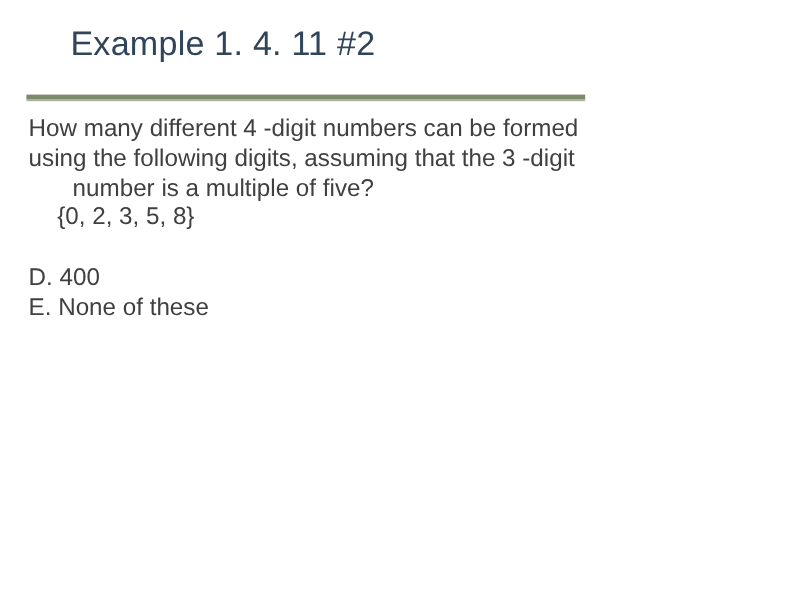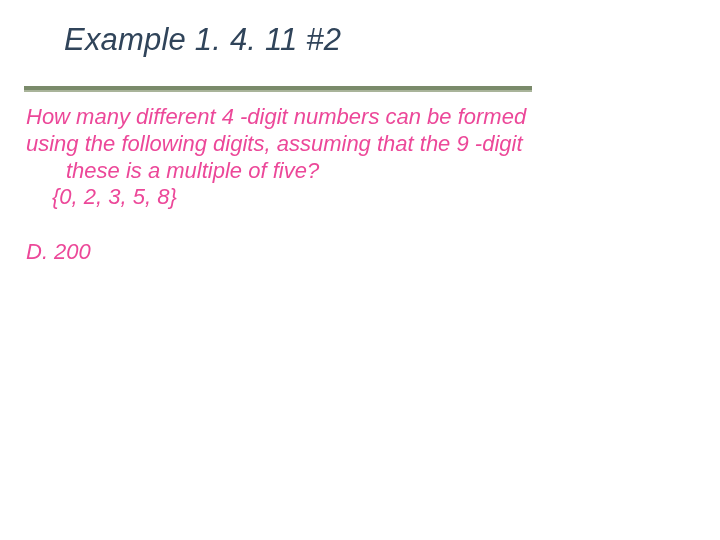--- a/index.html
+++ b/index.html
@@ -10,21 +10,20 @@
     background: #ffffff;
     font-family: Arial, Helvetica, sans-serif;
     color: #2b2b2b;
     overflow: hidden;
   }
   .slide {
     width: 580px;
     height: 540px;
     position: relative;
     box-sizing: border-box;
-    font-style: italic;
   }
   .title-wrap {
     padding: 22px 0 0 64px;
   }
   .title {
     font-size: 31px;
     font-weight: 400;
     color: #30445a;
     margin: 0;
     letter-spacing: 0.2px;
@@ -42,21 +41,21 @@
     left: 0;
     top: 4px;
     width: 508px;
     height: 1.5px;
     background: #a9b49a;
   }
   .body {
     padding: 14px 40px 0 26px;
     font-size: 22px;
     line-height: 1.22;
-    color: #ec4899;
+    color: #404040;
   }
   .question {
     margin: 0 0 0 0;
   }
   .q-line { display: block; }
   .q-indent { padding-left: 40px; display: block; }
   .digits { display: block; margin-left: 26px; }
   .options {
     margin-top: 28px;
   }
@@ -72,23 +71,24 @@
   <div class="title-wrap">
     <h1 class="title">Example 1. 4. 11 #2</h1>
   </div>
 
   <div class="rule"></div>
 
   <div class="body">
 
     <div class="question">
       <span class="q-line">How many different 4 -digit numbers can be formed</span>
-      <span class="q-line">using the following digits, assuming that the 9 -digit</span>
-      <span class="q-indent">these is a multiple of five?</span>
+      <span class="q-line">using the following digits, assuming that the 3 -digit</span>
+      <span class="q-indent">number is a multiple of five?</span>
       <span class="digits">{0, 2, 3, 5, 8}</span>
     </div>
 
     <div class="options">
-      <span class="opt">D. 200</span>
+      <span class="opt">D. 400</span>
+      <span class="opt">E. None of these</span>
     </div>
 
   </div>
 </div>
 
 </body></html>

